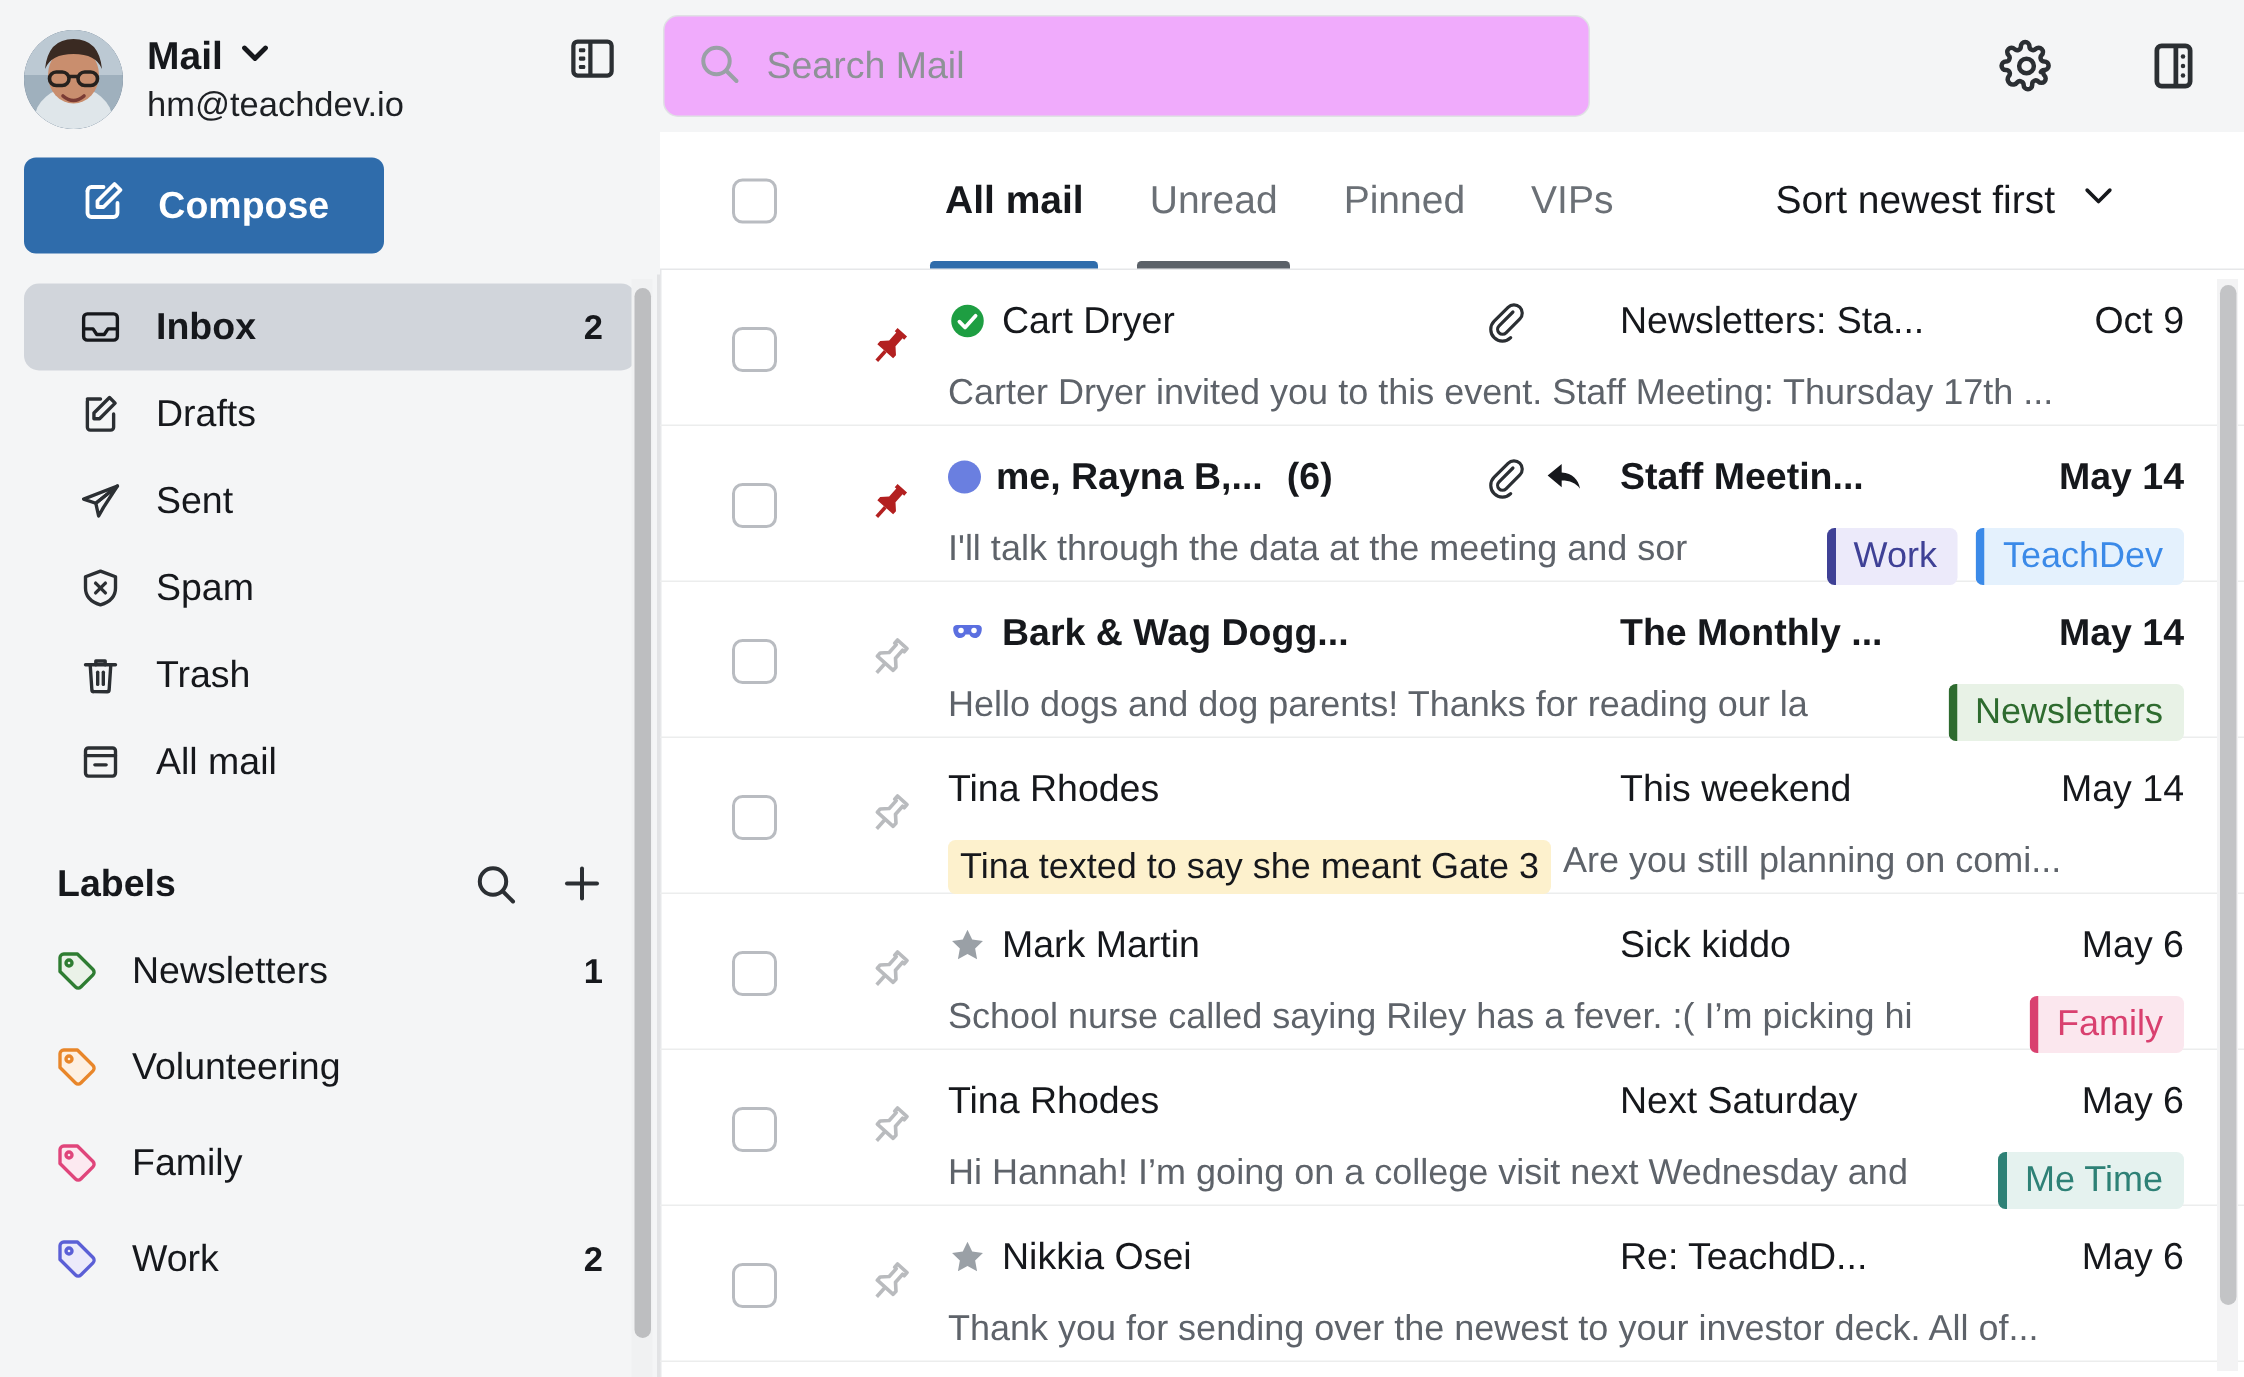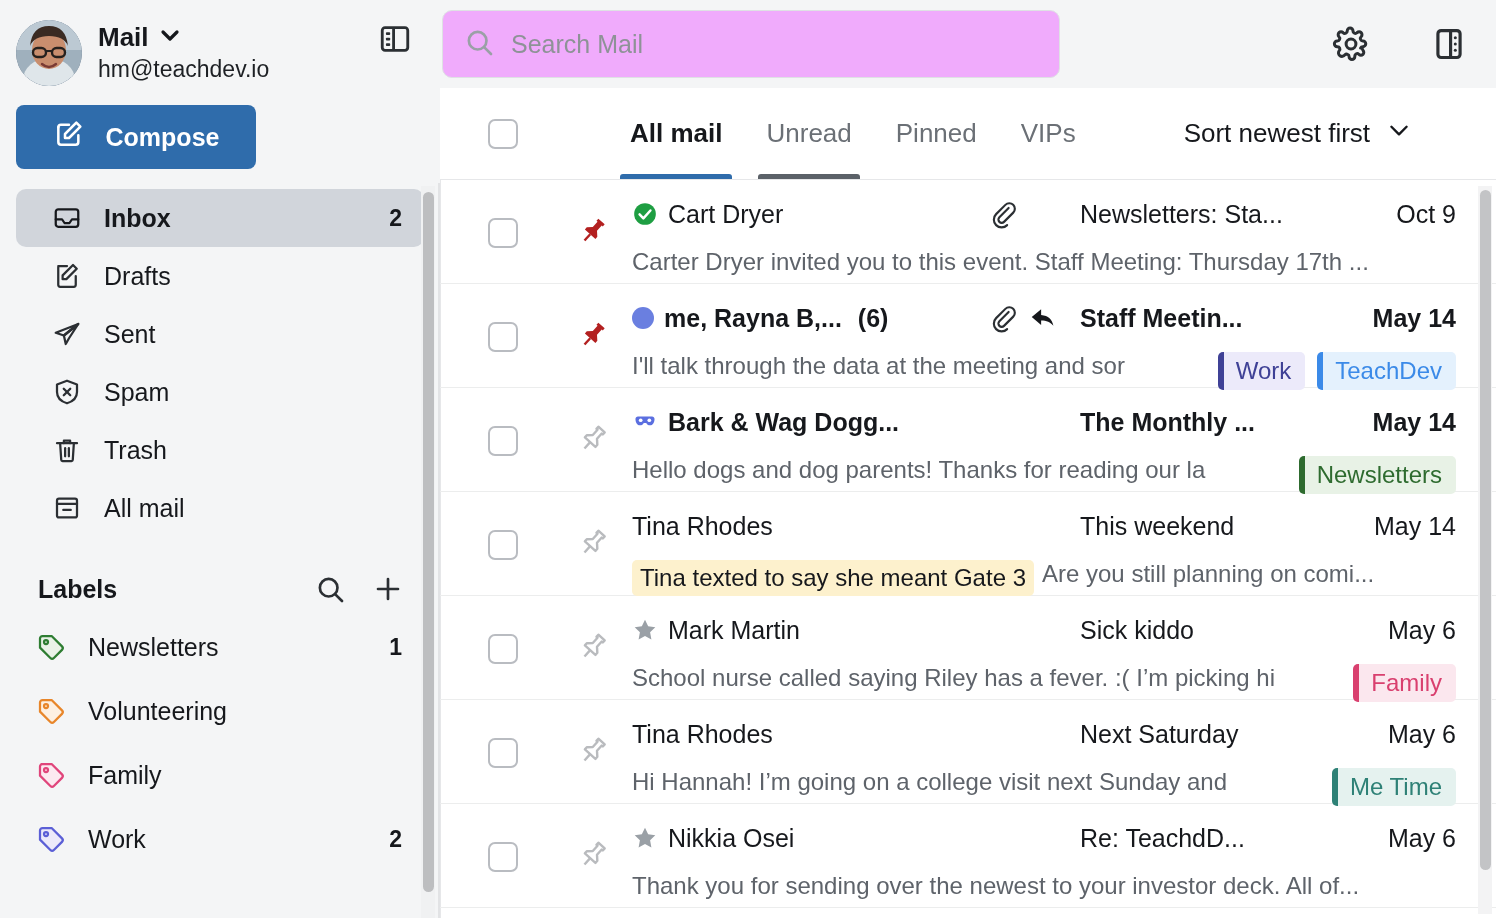--- a/index.html
+++ b/index.html
@@ -690,21 +690,21 @@
           <div class="row-body">
             <div class="line1">
               <div class="sender-cell">
                 <span class="sender-name">Tina Rhodes</span>
               </div>
               <div class="meta-icons"></div>
               <div class="subject">Next Saturday</div>
               <div class="date">May 6</div>
             </div>
             <div class="line2">
-              <div class="preview">Hi Hannah! I’m going on a college visit next Sunday and</div>
+              <div class="preview">Hi Hannah! I’m going on a college visit next Wednesday and</div>
               <div class="chips">
                 <span class="chip" style="color:#2e8176;background:#e5f2ef">Me Time</span>
               </div>
             </div>
           </div>
         </div>
 
         <div class="row">
           <div class="row-check"></div>
           <div class="row-pin">

